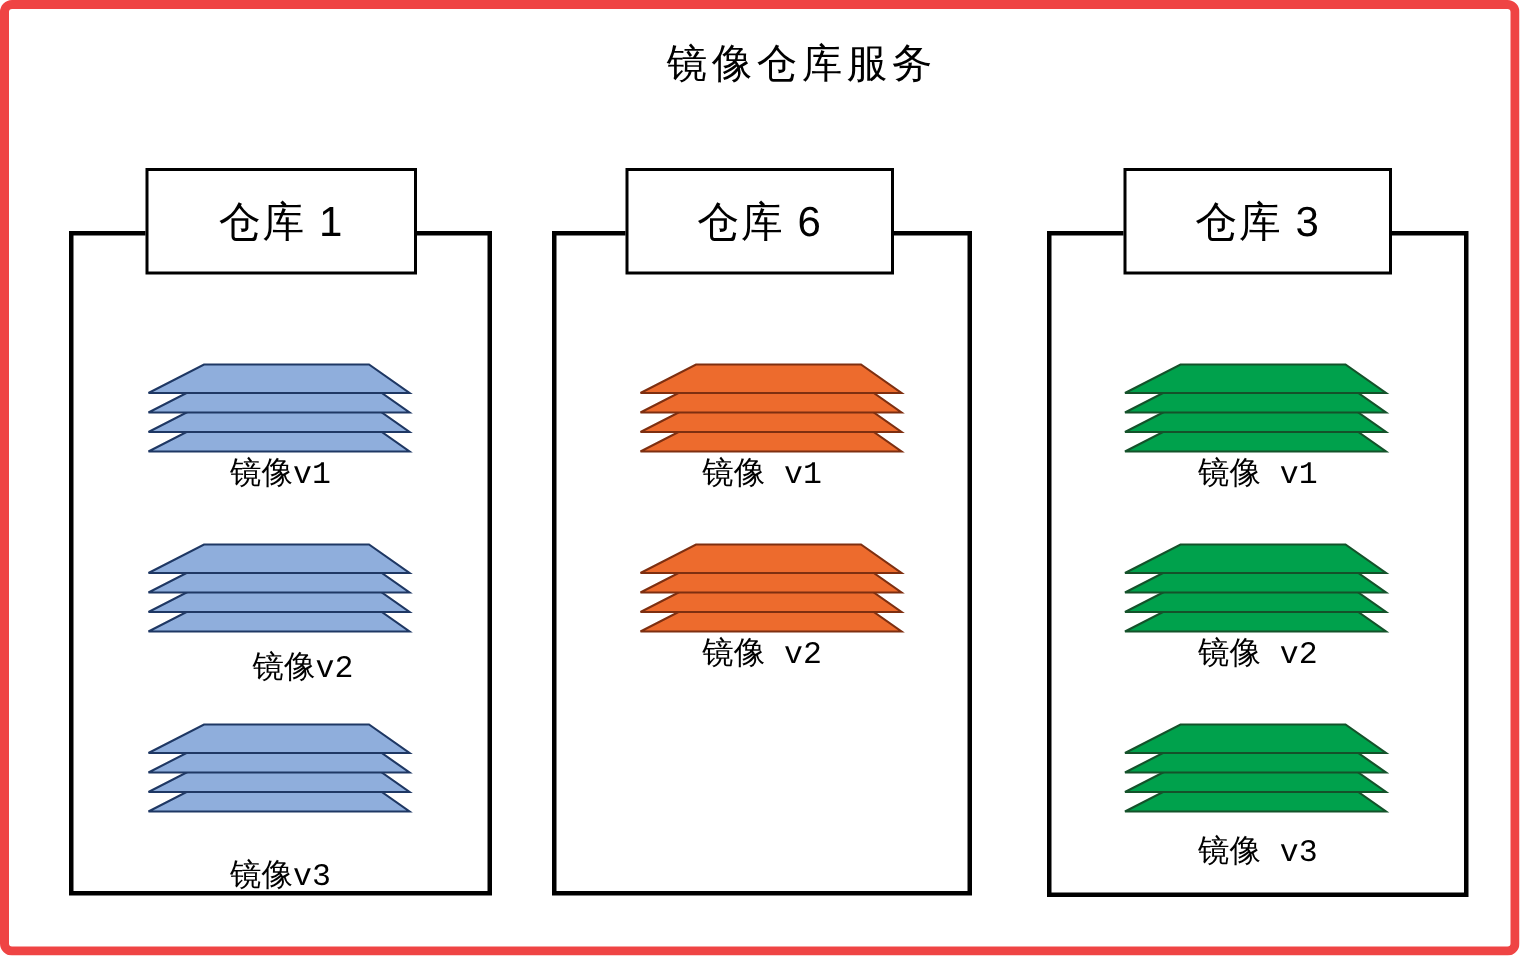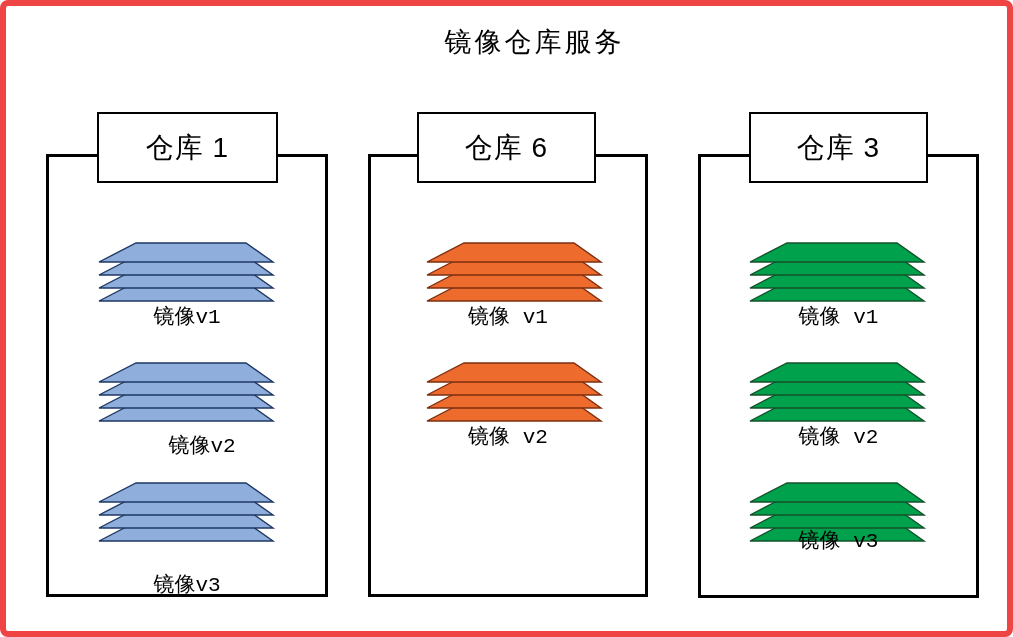--- a/index.html
+++ b/index.html
@@ -120,16 +120,16 @@
     <div class="image-label" style="left:692px;top:296px;width:281px;">镜像 v1</div>
 
     <svg class="stack-svg" style="left:742px;top:356px;" width="180" height="62" viewBox="0 0 180 62">
       <use href="#plate-stack" fill="#00A14C"></use>
     </svg>
     <div class="image-label" style="left:692px;top:416px;width:281px;">镜像 v2</div>
 
     <svg class="stack-svg" style="left:742px;top:476px;" width="180" height="62" viewBox="0 0 180 62">
       <use href="#plate-stack" fill="#00A14C"></use>
     </svg>
-    <div class="image-label" style="left:692px;top:520px;width:281px;">镜像 v3</div>
+    <div class="image-label" style="left:692px;top:548px;width:281px;">镜像 v3</div>
   </div>
 
 </div>
 
 </body></html>

